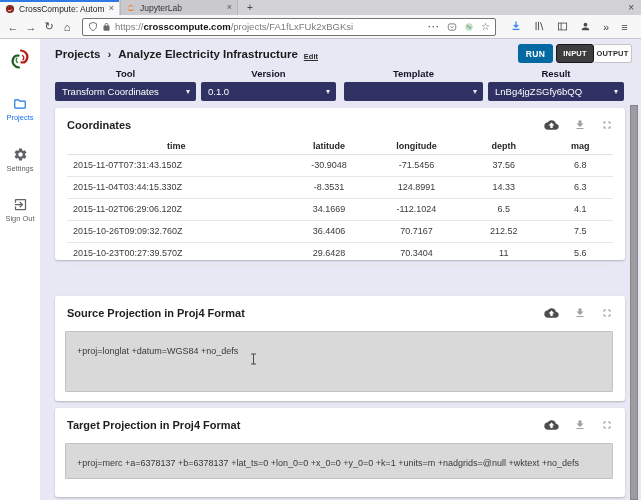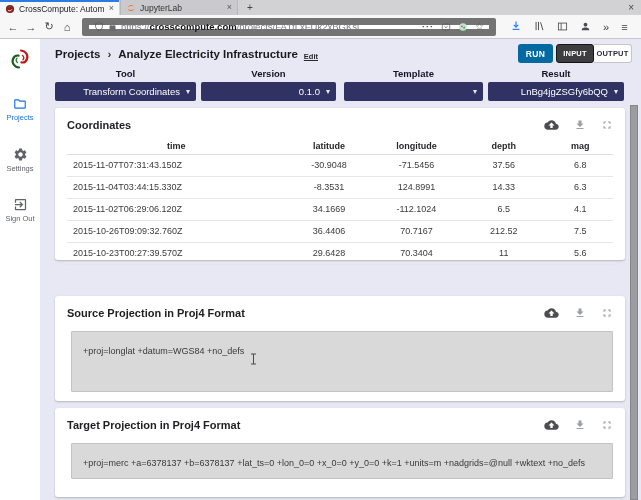--- a/index.html
+++ b/index.html
@@ -18,21 +18,21 @@
   .tab.inactive { left:120px; width:118px; background:#cacace; border-left:1px solid #b8b8bc; border-right:1px solid #b8b8bc; color:#333; }
   .tab .favicon { width:10px; height:10px; margin:0 4px 0 5px; flex:0 0 auto; }
   .tab .tab-title { flex:1; overflow:hidden; white-space:nowrap; }
   .tab .tab-close { margin:0 5px; color:#5a5a5e; font-size:9px; line-height:9px; cursor:default; }
   #new-tab { left:243px; top:0; width:14px; height:15px; text-align:center; font-size:10px; color:#454549; line-height:15px; }
   #window-close { right:7px; top:0; font-size:10px; color:#454549; line-height:15px; }
 
   #navbar { left:0; top:15px; width:641px; height:24px; background:#f7f7f8; border-bottom:1px solid #c7c7cb; display:flex; align-items:center; }
   .nav-btn { width:18px; text-align:center; font-size:11px; color:#3e3e42; }
   #nav-back { margin-left:4px; }
-  #addressbar { margin-left:6px; width:414px; height:18px; background:#fff; border:7px solid #737373; border-radius:2px; display:flex; align-items:center; padding:0 5px; }
+  #addressbar { margin-left:6px; width:414px; height:18px; background:#fff; border:1px solid #737373; border-radius:2px; display:flex; align-items:center; padding:0 5px; }
   #addressbar .u-ico { margin-right:4px; display:flex; align-items:center; }
   #url { font-size:9.5px; white-space:nowrap; overflow:hidden; }
   #url .scheme, #url .path { color:#7b7b80; }
   #url .domain { color:#17171a; font-weight:bold; }
   #addr-right { margin-left:auto; display:flex; align-items:center; gap:7px; }
   #addr-dots { font-size:9px; color:#4a4a4e; font-weight:bold; letter-spacing:1px; }
   #addr-star { font-size:10px; color:#55555a; }
   #toolbar-right { margin-left:14px; display:flex; align-items:center; gap:12px; }
   .tb-glyph { font-size:11px; color:#3e3e42; }
 
@@ -54,39 +54,39 @@
   #run-btn { left:478px; top:5px; width:35px; height:19px; background:#0369a1; color:#fff; border-radius:3px; font-size:8.5px; font-weight:bold; display:flex; align-items:center; justify-content:center; letter-spacing:.3px; }
   #io-group { left:516px; top:5px; height:19px; display:flex; }
   #input-btn { width:38px; background:#3e3e41; color:#fff; border:1px solid #151517; border-radius:3px; font-size:7.5px; font-weight:bold; display:flex; align-items:center; justify-content:center; letter-spacing:.2px; }
   #output-btn { width:38px; background:#fdfdfe; color:#2c2c2f; border:1px solid #c5c5c9; border-left:none; border-radius:0 3px 3px 0; font-size:7.5px; font-weight:bold; display:flex; align-items:center; justify-content:center; letter-spacing:.2px; }
 
   
   .sel-col { position:absolute; top:29px; }
   #sel-tool { left:15px; width:141px; } #sel-version { left:161px; width:135px; }
   #sel-template { left:304px; width:139px; } #sel-result { left:448px; width:136px; }
   .sel-label { text-align:center; font-size:9.5px; font-weight:bold; color:#141428; height:13px; }
-  .sel-box { position:relative; margin-top:1px; height:19px; background:#2f3263; border-radius:2px; color:#fff; font-size:9.5px; display:flex; align-items:center; padding:0 16px 0 7px; white-space:nowrap; overflow:hidden;justify-content:flex-end; }
+  .sel-box { position:relative; margin-top:1px; height:19px; background:#2f3263; border-radius:2px; color:#fff; font-size:9.5px; display:flex; align-items:center; padding:0 16px 0 7px; white-space:nowrap; overflow:hidden; }
   .sel-caret { position:absolute; right:6px; top:5px; font-size:8px; color:#e8e8f2; }
 
   
   .card { position:absolute; left:15px; width:570px; background:#fff; border-radius:3px; box-shadow:0 1px 2px rgba(60,64,67,.3); padding:9px 12px; }
   #card-coordinates { top:69px; height:152px; }
   #card-source { top:257px; height:105px; }
   #card-target { top:369px; height:89px; }
   .card-head { display:flex; align-items:center; height:16px; }
   .card-title { font-size:11px; font-weight:bold; color:#1f1f22; }
   .card-icons { margin-left:auto; display:flex; align-items:center; gap:15px; }
   .ci { display:flex; align-items:center; }
 
   table.coords { width:100%; border-collapse:collapse; table-layout:fixed; margin-top:5px; font-size:9px; color:#3a3a3c; }
   table.coords th { font-weight:bold; color:#27272a; height:16px; border-bottom:1px solid #e0e0e3; text-align:center; font-size:9px; }
   table.coords td { height:22px; border-bottom:1px solid #e6e6e9; text-align:center; }
   table.coords td.t-time { text-align:left; padding-left:6px; }
 
-  .proj-box { position:absolute; left:16px; right:12px; background:#d9d9d9; border:1px solid #c3c3c5; border-radius:1px; font-size:9px; color:#39393b; padding:14px 11px 0 11px; white-space:nowrap; overflow:hidden; }
+  .proj-box { position:absolute; left:10px; right:12px; background:#d9d9d9; border:1px solid #c3c3c5; border-radius:1px; font-size:9px; color:#39393b; padding:14px 11px 0 11px; white-space:nowrap; overflow:hidden; }
   #src-box { top:35px; height:61px; }
   #tgt-box { top:35px; height:36px; }
 
   
   #scrollbar { left:590px; top:66px; width:8px; height:395px; background:#f1f1f2; }
   #scroll-thumb { position:absolute; left:0; top:0; width:8px; height:395px; background:#9d9da1; border:1px solid #86868a; }
 
   #ibeam { left:210px; top:312px; z-index:5; }
 </style>
 </head>

